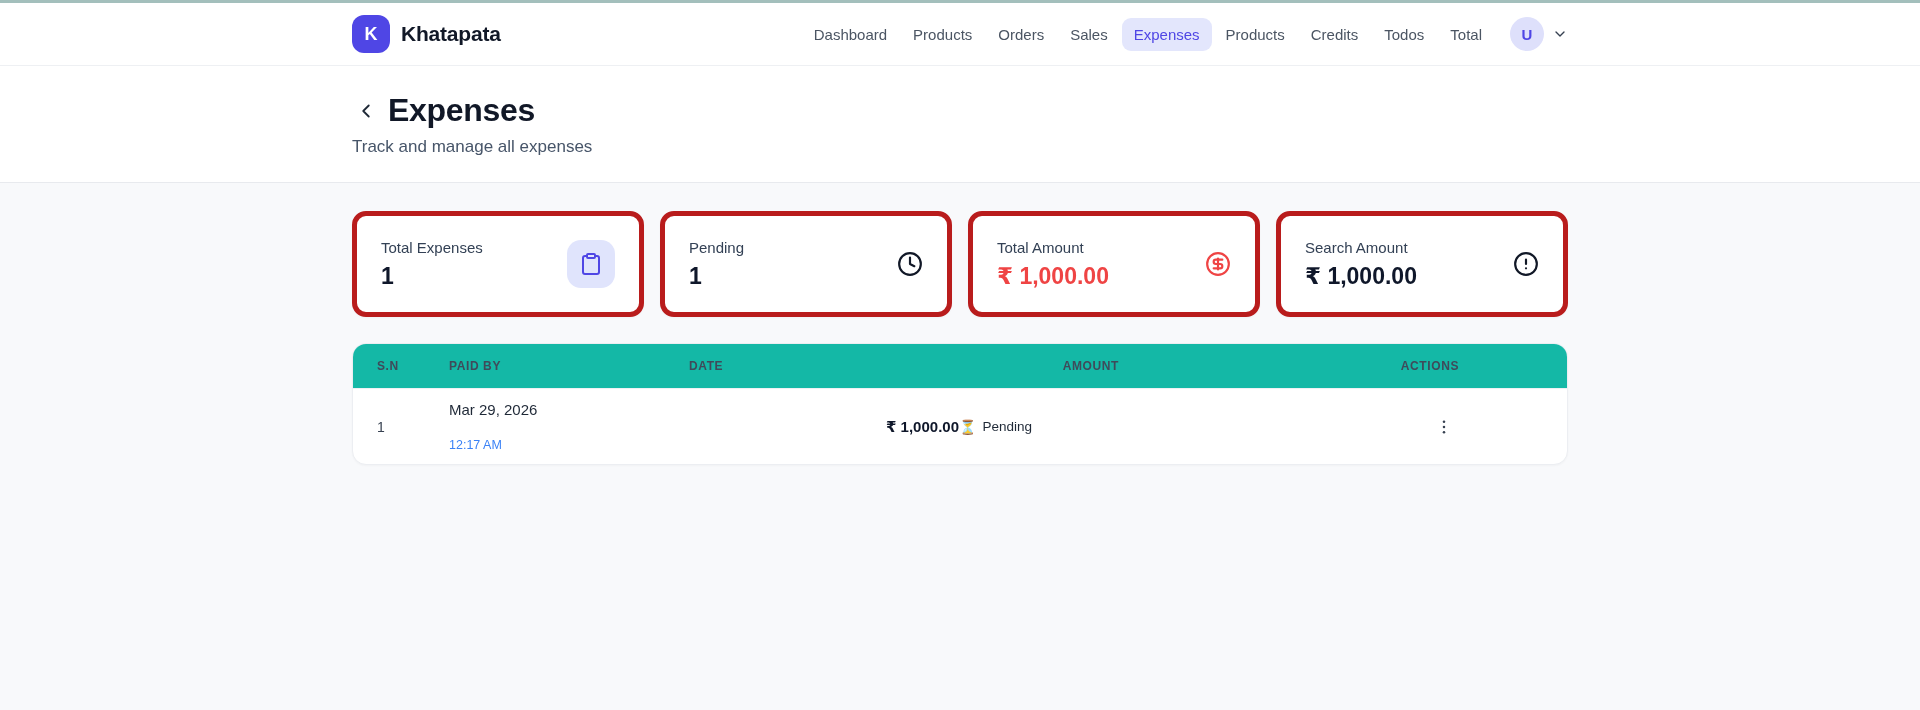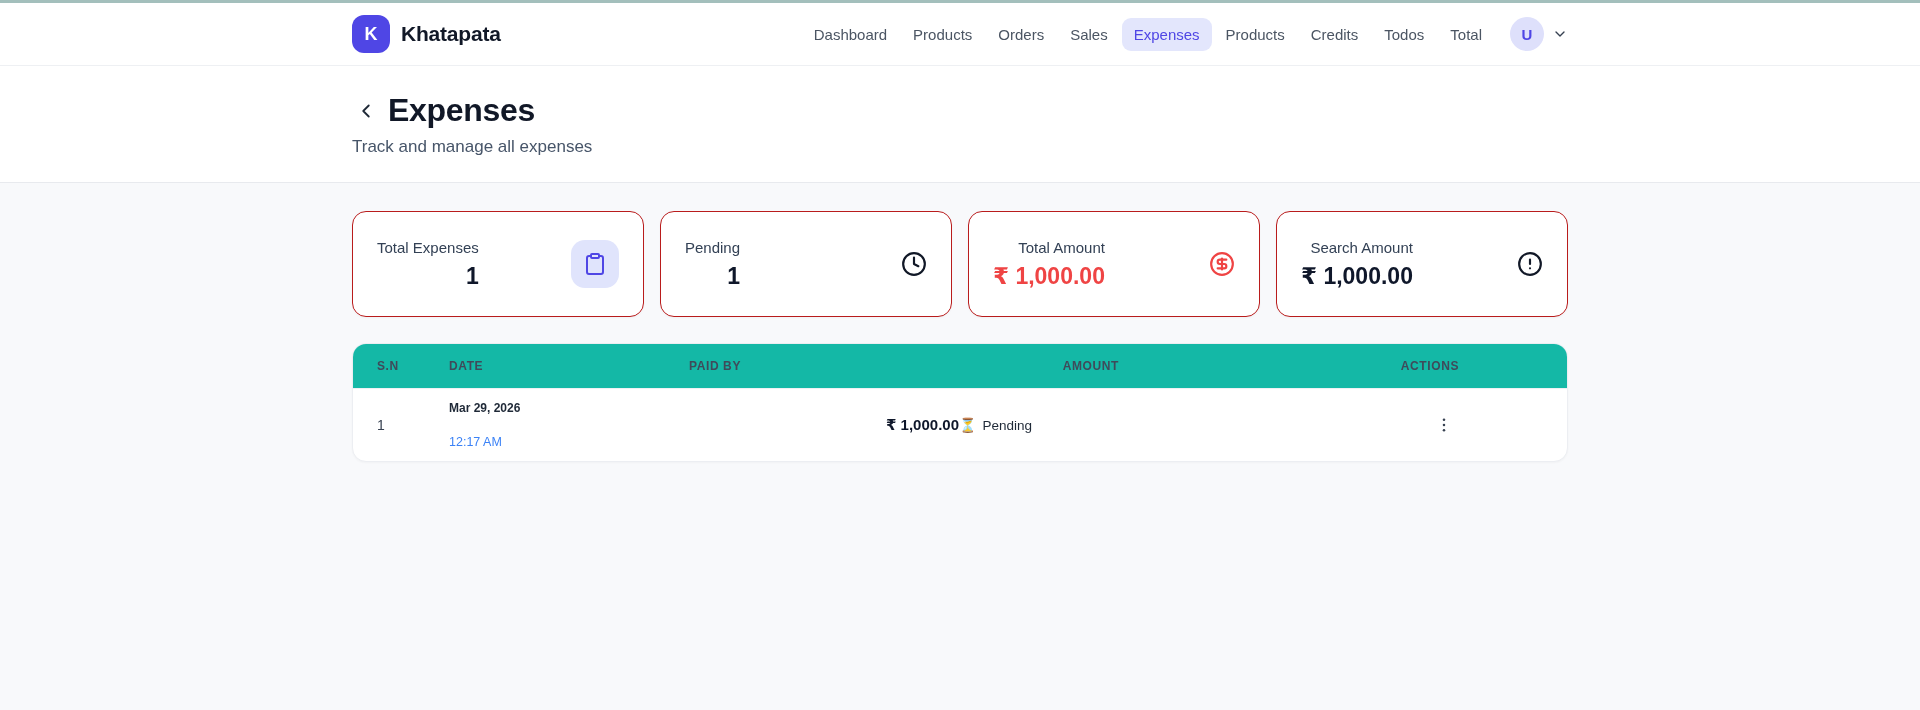--- a/index.html
+++ b/index.html
@@ -59,25 +59,24 @@
     width: 28px; height: 28px; display: flex; align-items: center; justify-content: center;
     border-radius: 8px; flex: 0 0 auto;
   }
   .page-title { font-size: 32px; font-weight: 700; color: #111827; letter-spacing: -0.3px; }
   .page-subtitle { margin-top: 8px; font-size: 17px; color: #475569; }
 
   
   .main-area { padding-top: 28px; }
   .cards { display: grid; grid-template-columns: repeat(4, 1fr); gap: 16px; }
   .card {
-    background: #ffffff; border: 1px solid #b91c1c; border-radius: 14px;
+    background: #ffffff; border: 5px solid #b91c1c; border-radius: 14px;
     padding: 24px 24px; height: 106px;
     display: flex; align-items: center; justify-content: space-between;
     box-shadow: 0 1px 2px rgba(16,24,40,0.03);
-    text-align: right;
   }
   .card-label { font-size: 15px; color: #334155; font-weight: 500; }
   .card-value { margin-top: 7px; font-size: 23px; font-weight: 700; color: #0f172a; }
   .card-value.red { color: #ef4444; }
   .icon-badge {
     width: 48px; height: 48px; border-radius: 14px; background: #e0e4fc;
     display: flex; align-items: center; justify-content: center; color: #4f46e5;
     flex: 0 0 auto;
   }
   .plain-icon { color: #111827; display: flex; align-items: center; }
@@ -112,21 +111,21 @@
   .t-head { background: #14b8a6; }
   .t-head > div {
     padding: 15px 0; font-size: 12px; font-weight: 700; color: #3f4a5a;
     text-transform: uppercase; letter-spacing: 0.6px;
   }
   .t-row { border-top: 1px solid #eef1f4; }
   .t-row > div { padding: 12px 0; }
   .col-right { text-align: right; }
   .col-status { padding-left: 64px; }
   .cell-sn { font-size: 14px; color: #374151; }
-  .cell-main { font-size: 12px; font-weight: 700; color: #1f2937; }
+  .cell-main { font-size: 15px; font-weight: 400; color: #1f2937; }
   .cell-sub { font-size: 12.5px; color: #3b82f6; margin-top: 20px; }
   .cell-amount { font-size: 15px; font-weight: 600; color: #0f172a; }
   .status-wrap { display: flex; align-items: center; gap: 6px; font-size: 13.5px; color: #1f2937; }
   .status-emoji { font-size: 14px; }
   .kebab-btn {
     background: none; border: none; cursor: pointer; color: #374151;
     width: 30px; height: 30px; display: inline-flex; align-items: center; justify-content: center;
     border-radius: 8px;
   }
   .row-actions { display: flex; justify-content: flex-end; }
@@ -238,22 +237,22 @@
               <line x1="12" y1="16" x2="12.01" y2="16"></line>
             </svg>
         </div>
       </div>
     </div>
 
 
     <div class="table-card">
       <div class="t-grid t-head">
         <div>S.N</div>
+        <div>PAID BY</div>
         <div>DATE</div>
-        <div>PAID BY</div>
         <div class="col-right">AMOUNT</div>
         <div class="col-right">ACTIONS</div>
       </div>
 
       <div class="t-grid t-row">
         <div class="cell-sn">1</div>
         <div>
           <div class="cell-main">Mar 29, 2026</div>
           <div class="cell-sub">12:17 AM</div>
         </div>

